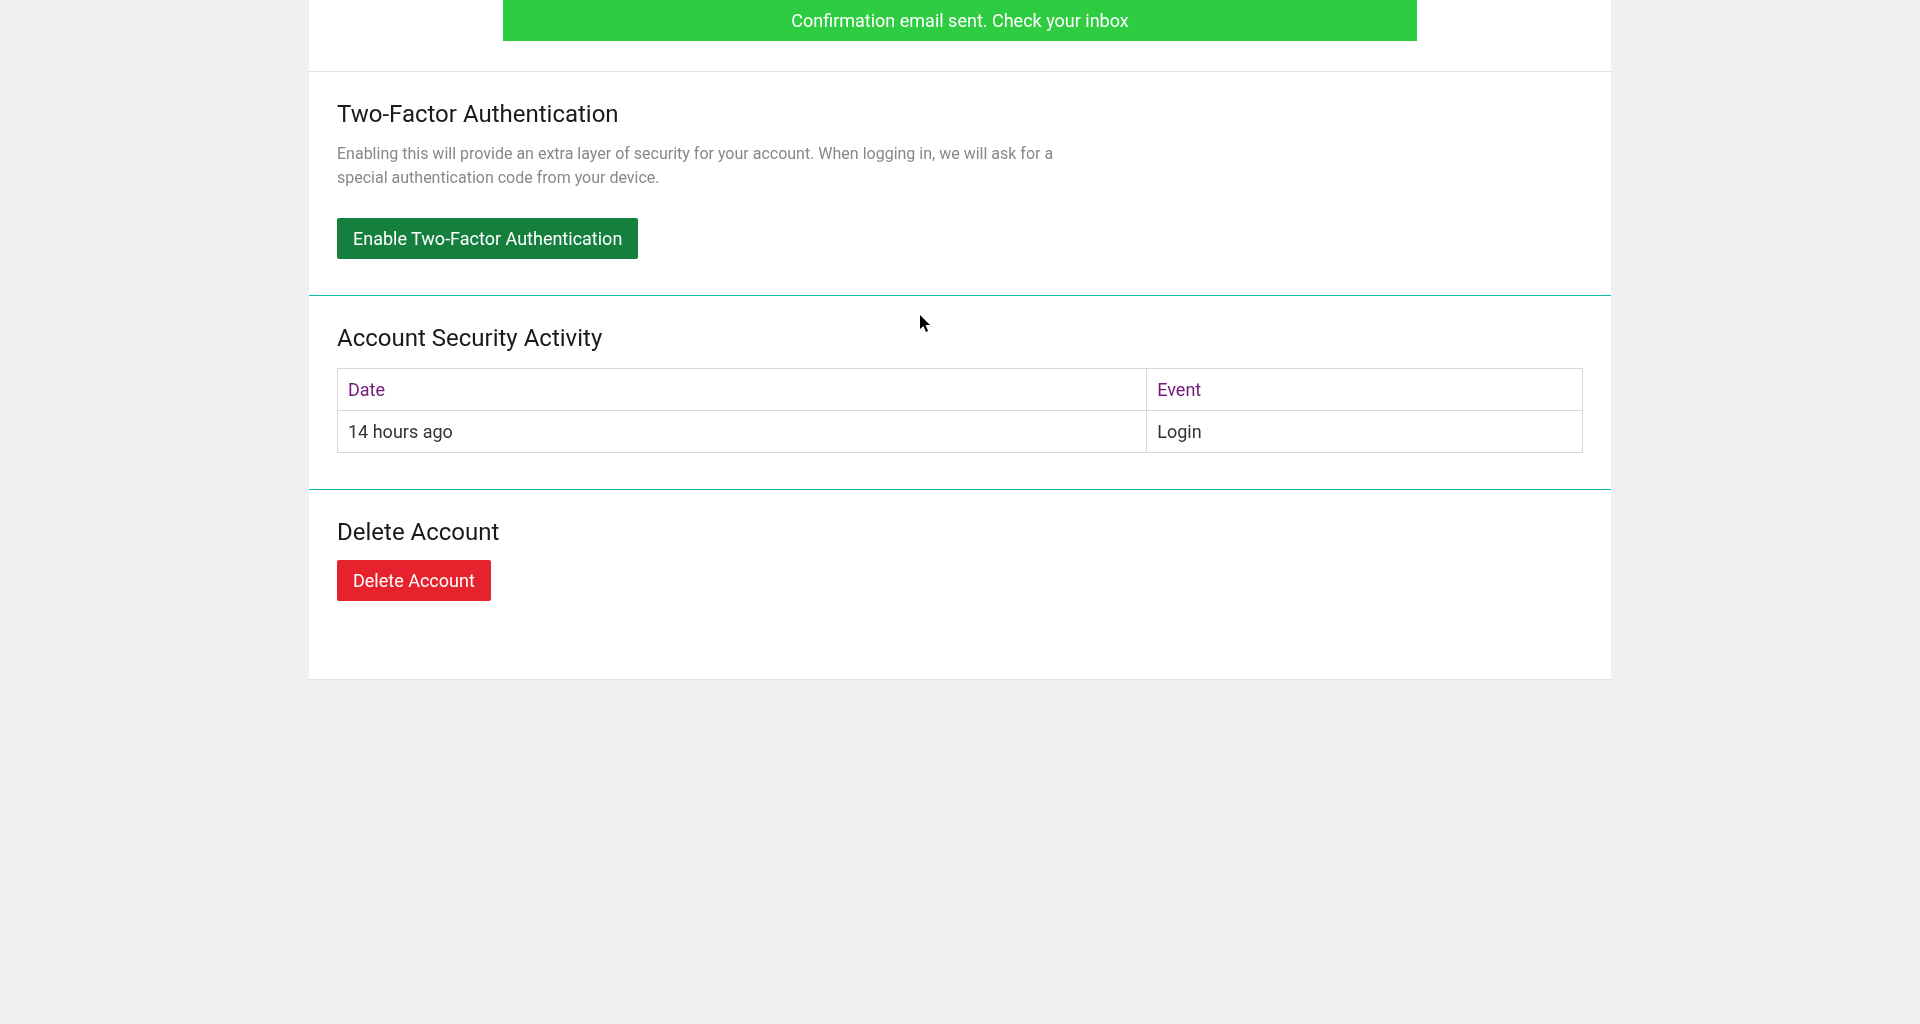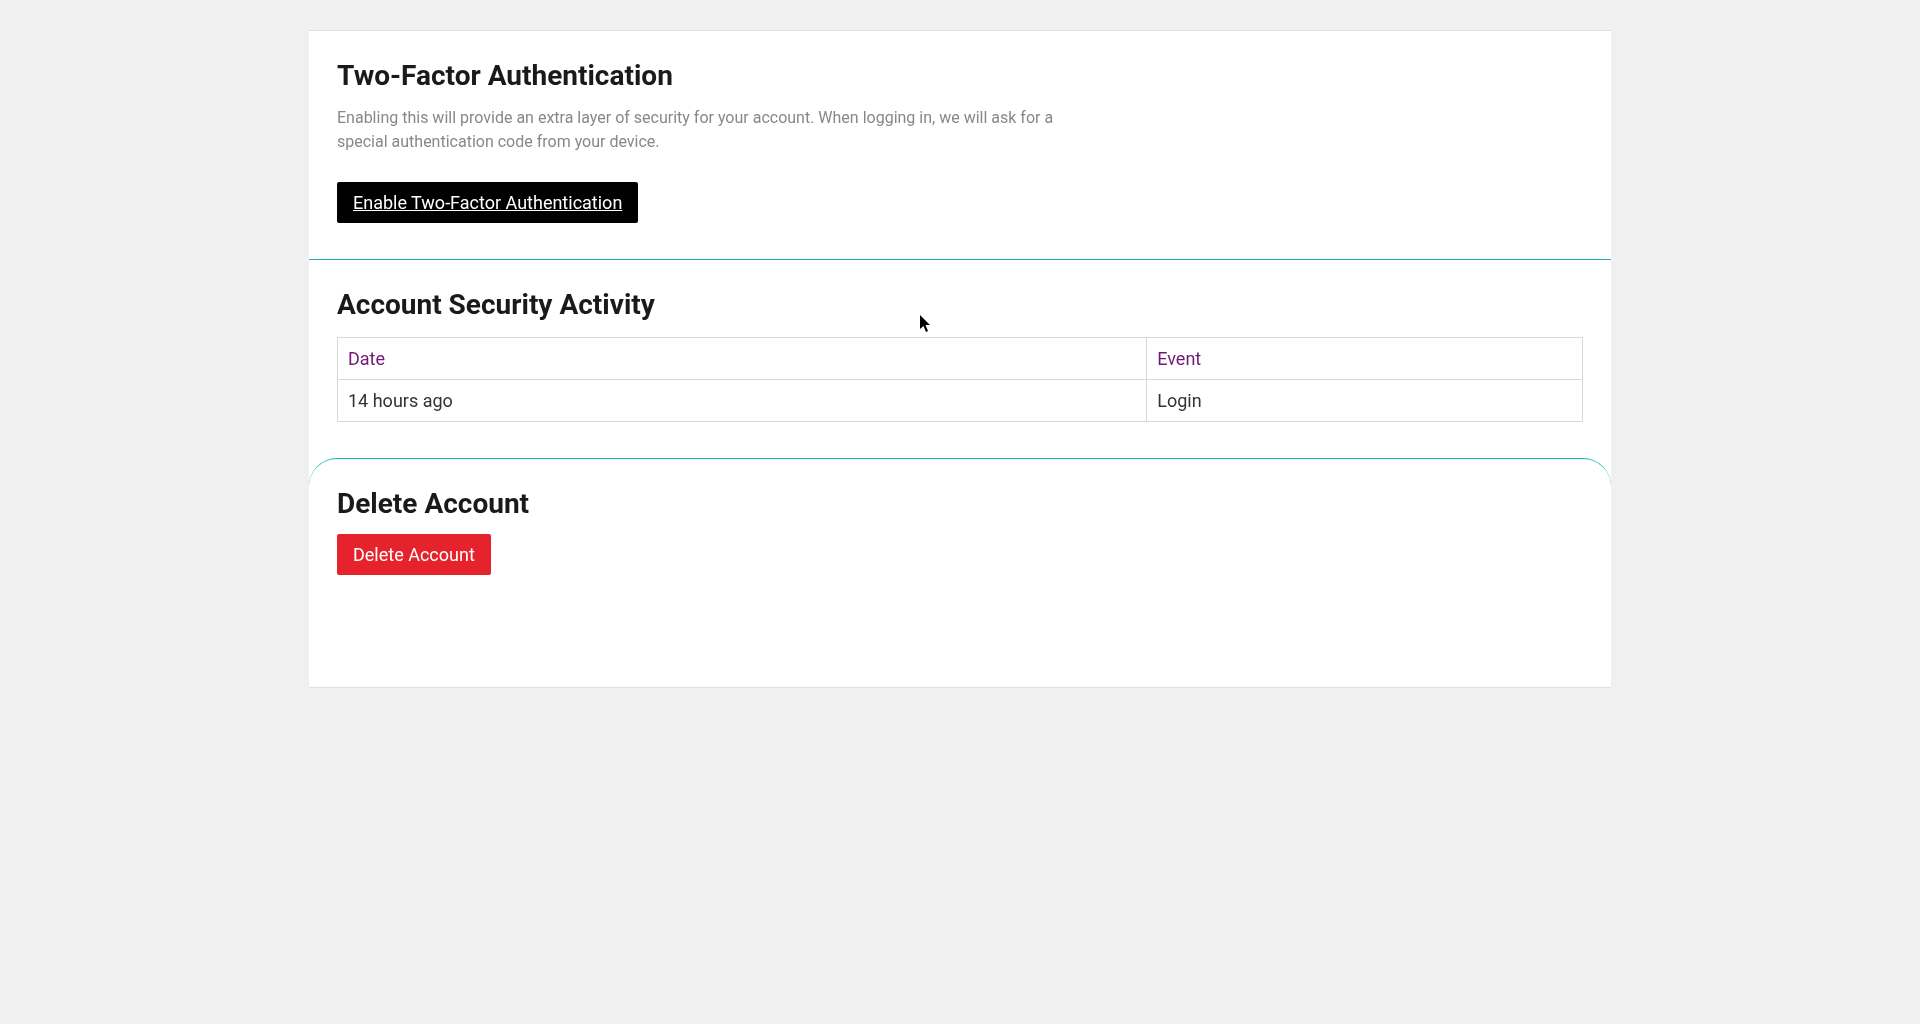--- a/index.html
+++ b/index.html
@@ -35,22 +35,22 @@
     
     .section {
       padding: 28px 28px 36px 28px;
     }
     
     .section + .section {
       border-top: 1px solid #14b8a6;
     }
     
     .section-title {
-      font-size: 28px;
-      font-weight: 700;
+      font-size: 24px;
+      font-weight: 400;
       color: #1a1a1a;
       margin-bottom: 14px;
     }
     
     .section-description {
       font-size: 16px;
       color: #888888;
       line-height: 1.5;
       max-width: 730px;
       margin-bottom: 28px;
@@ -67,23 +67,22 @@
       display: inline-block;
       padding: 10px 16px;
       font-size: 18px;
       border: none;
       border-radius: 2px;
       cursor: pointer;
       font-family: inherit;
     }
     
     .btn-primary {
-      background-color: #000000;
+      background-color: #15803d;
       color: #ffffff;
-      text-decoration: underline;
     }
     
     .btn-danger {
       background-color: #e6232c;
       color: #ffffff;
     }
     
     .activity-table {
       width: 100%;
       border-collapse: collapse;
@@ -131,20 +130,23 @@
     
     .cursor svg {
       display: block;
     }
   </style>
 </head>
 <body>
 
 <div class="page-container outer-border-bottom">
 
+  <div class="alert-banner">
+    <span>Confirmation email sent. Check your inbox</span>
+  </div>
 
   <div class="section section-divider-top" style="margin-top:30px; border-top: 1px solid #e0e0e0;">
     <h2 class="section-title">Two-Factor Authentication</h2>
     <p class="section-description">Enabling this will provide an extra layer of security for your account. When logging in, we will ask for a special authentication code from your device.</p>
     <button class="btn btn-primary">Enable Two-Factor Authentication</button>
   </div>
 
   <div class="section">
     <h2 class="section-title">Account Security Activity</h2>
     <table class="activity-table">
@@ -156,21 +158,21 @@
       </thead>
       <tbody>
         <tr>
           <td>14 hours ago</td>
           <td>Login</td>
         </tr>
       </tbody>
     </table>
   </div>
 
-  <div class="section" style="padding-bottom:112px;border-radius:28px;">
+  <div class="section" style="padding-bottom:78px;">
     <h2 class="section-title">Delete Account</h2>
     <button class="btn btn-danger">Delete Account</button>
   </div>
 
 </div>
 
 <div class="cursor">
   <svg width="12" height="18" viewBox="0 0 12 18">
     <path d="M0 0 L0 14 L3.5 11 L6 17 L8 16 L5.5 10 L10 10 Z" fill="#000000"></path>
   </svg>

